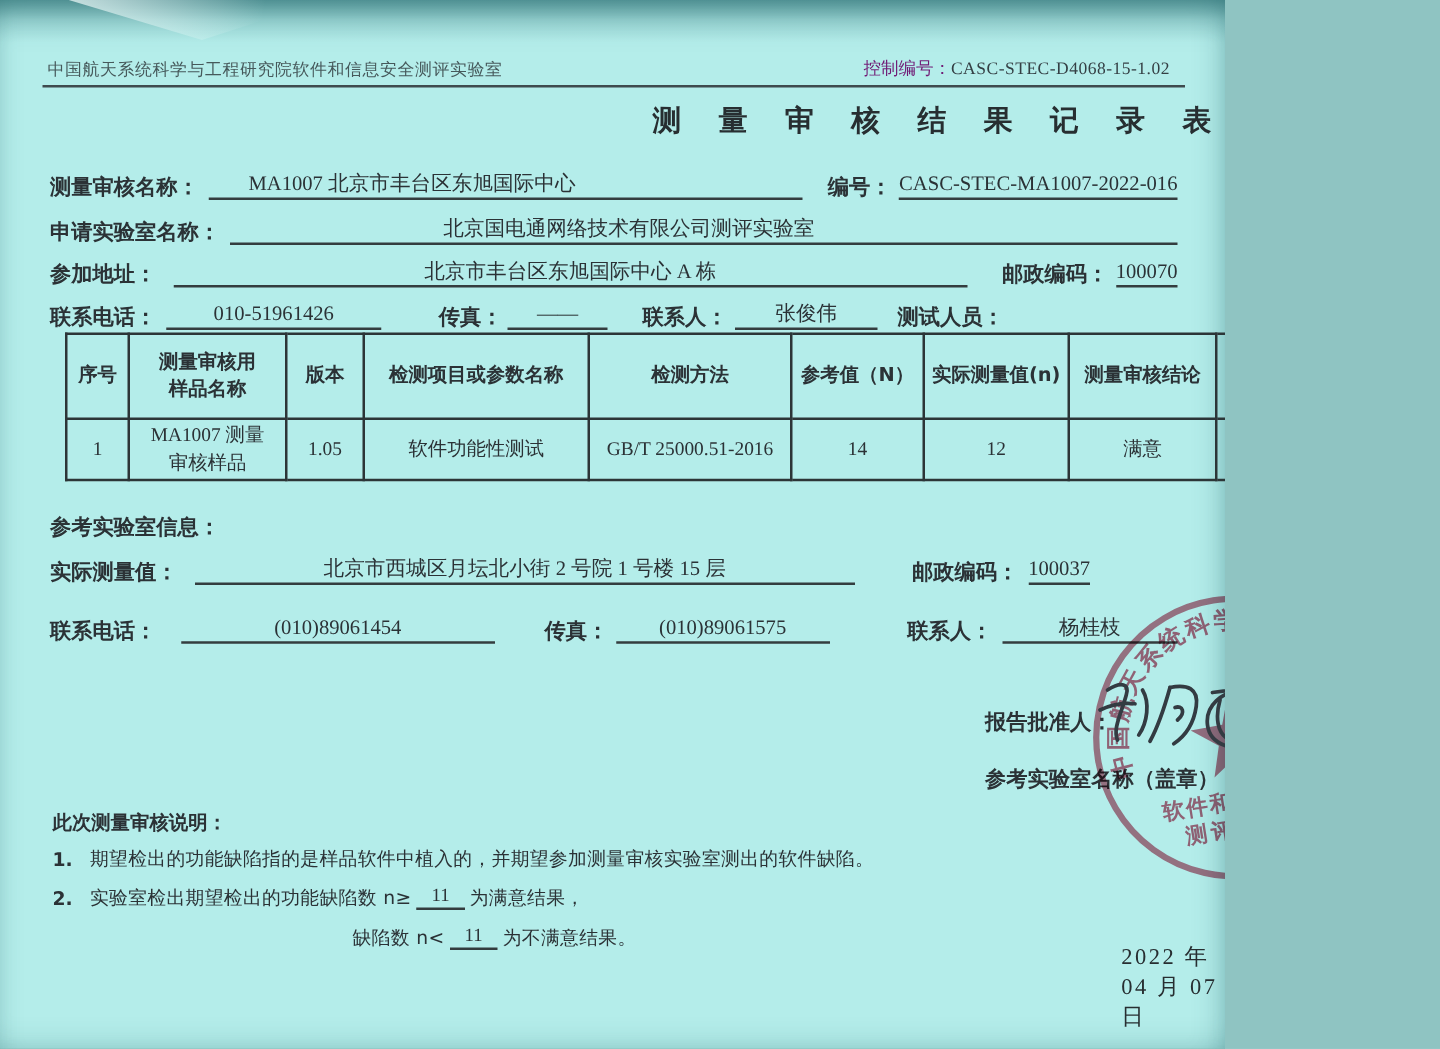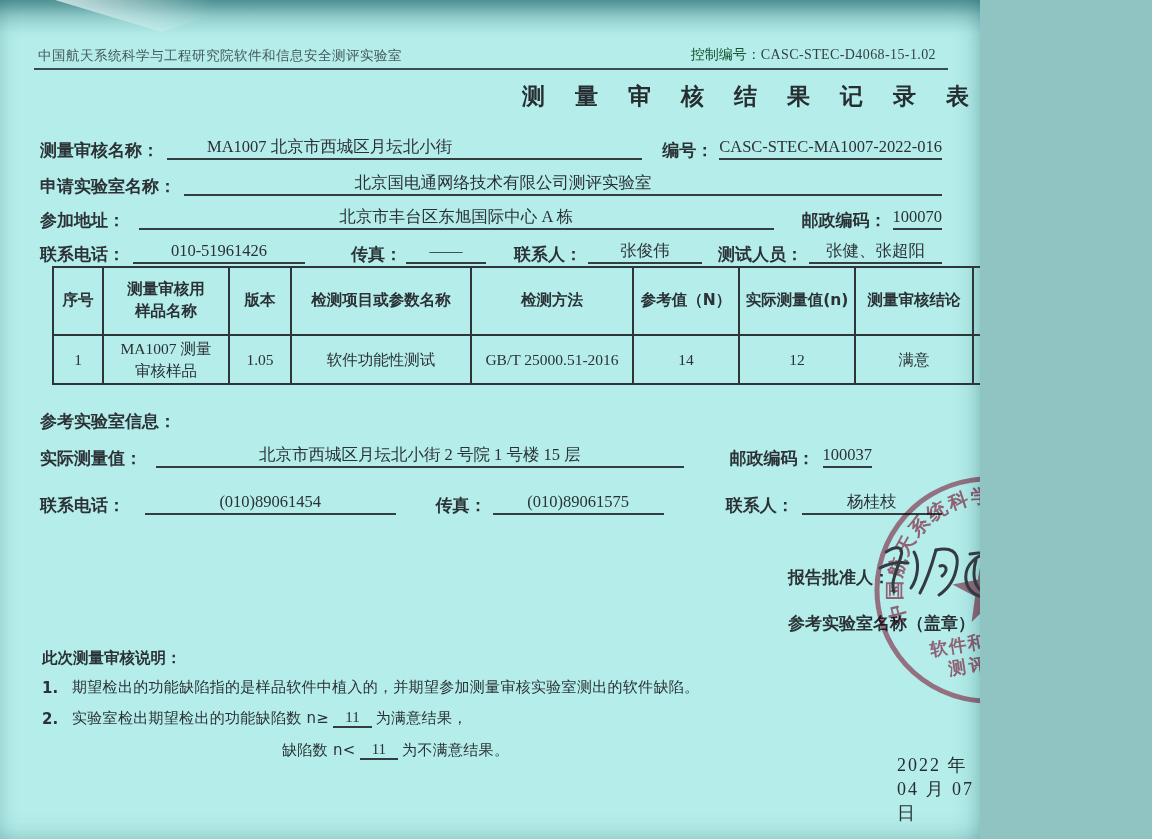--- a/index.html
+++ b/index.html
@@ -14,21 +14,21 @@
       inset 0 -18px 24px -18px rgba(20,90,95,.28),
       inset 16px 0 22px -18px rgba(20,90,95,.16);
   }
   .edge-top{position:absolute;top:0;left:0;right:0;height:34px;pointer-events:none;
     background:linear-gradient(180deg,rgba(25,95,100,.38),rgba(25,95,100,.12) 45%,rgba(25,95,100,0));}
   .fold{position:absolute;top:0;left:55px;width:205px;height:32px;pointer-events:none;
     background:linear-gradient(100deg,rgba(247,255,254,.7),rgba(247,255,254,0) 75%);
     clip-path:polygon(0 0,100% 0,52% 100%);}
   .hdr-left{position:absolute;top:47px;left:38px;font-size:13.5px;color:#46595b;letter-spacing:.5px;}
   .hdr-right{position:absolute;top:46px;right:44px;font-size:14px;}
-  .hdr-right .lab{color:#14532d;margin-top:40px;}
+  .hdr-right .lab{color:#701a75;margin-top:40px;}
   .hdr-right .val{color:#343f44;font-family:"Liberation Serif","DejaVu Serif",serif;letter-spacing:.4px;}
   .hdr-line{position:absolute;top:68px;left:34px;right:32px;height:2px;background:#3e4b4e;}
   .title{position:absolute;top:81px;left:0;right:0;text-align:right;
     font-size:23px;font-weight:700;letter-spacing:11px;color:#272e31;}
   .row{position:absolute;left:40px;right:38px;display:flex;align-items:flex-end;height:28px;}
   .lbl{font-weight:700;font-size:17px;white-space:nowrap;line-height:1.2;}
   .fld{border-bottom:2px solid #343d3f;display:flex;justify-content:center;align-items:flex-end;
     height:27px;white-space:nowrap;}
   .fld .v{font-size:16.5px;font-family:"Liberation Serif","DejaVu Serif",serif;line-height:1.25;}
   .nudge-l{margin-right:150px;}
@@ -75,21 +75,21 @@
   <div class="hdr-right">
     <span class="lab">控制编号：</span><span class="val">CASC-STEC-D4068-15-1.02</span>
   </div>
   <div class="hdr-line"></div>
 
   <div class="title">测 量 审 核 结 果 记 录 表</div>
 
   <div class="row r1">
     <span class="lbl">测量审核名称：</span>
     <span class="fld w540 ml8">
-        <span class="v nudge-l">MA1007 北京市西城区月坛北小街</span>
+        <span class="v nudge-l">MA1007 北京市丰台区东旭国际中心</span>
       </span>
     <span class="lbl ml20">编号：</span>
     <span class="fld grow ml6">
         <span class="v">CASC-STEC-MA1007-2022-016</span>
       </span>
   </div>
 
   <div class="row r2">
     <span class="lbl">申请实验室名称：</span>
     <span class="fld grow ml8">
@@ -115,23 +115,20 @@
       </span>
     <span class="lbl ml46">传真：</span>
     <span class="fld w80 ml4">
         <span class="v">——</span>
       </span>
     <span class="lbl ml28">联系人：</span>
     <span class="fld w114 ml6">
         <span class="v">张俊伟</span>
       </span>
     <span class="lbl ml16">测试人员：</span>
-    <span class="fld grow ml6">
-        <span class="v">张健、张超阳</span>
-      </span>
   </div>
 
   <table class="results">
     <colgroup>
       <col style="width:50px">
         <col style="width:126px">
         <col style="width:62px">
         <col style="width:180px">
       <col style="width:162px">
         <col style="width:106px">

